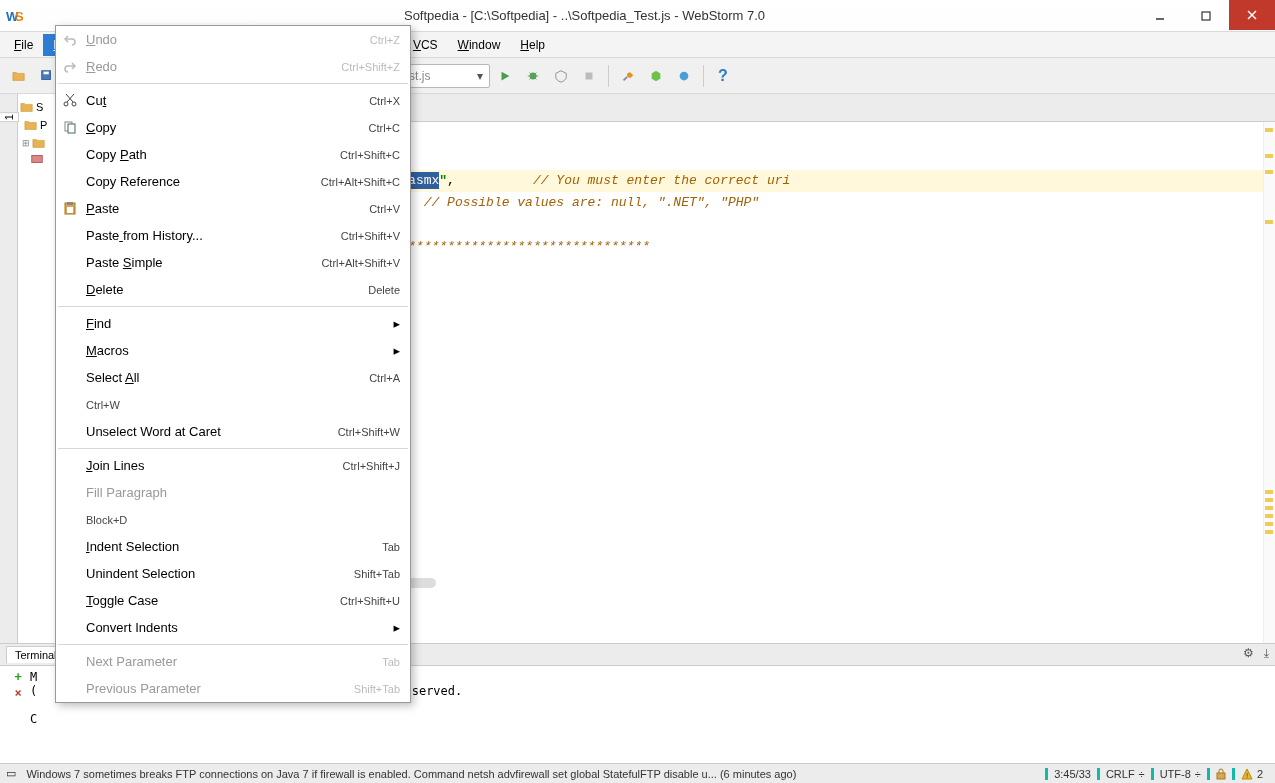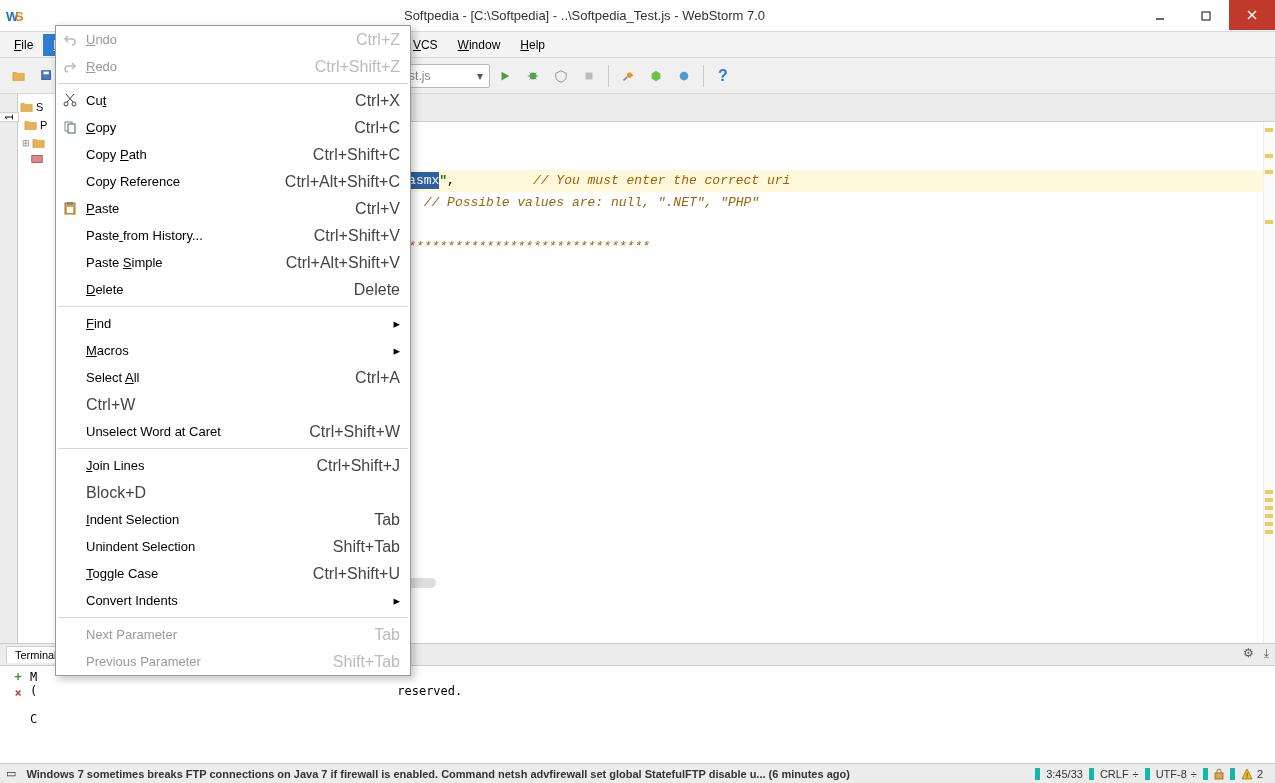--- a/index.html
+++ b/index.html
@@ -83,34 +83,34 @@
 .term-tabs { height: 22px; background: #ececec; border-bottom: 1px solid #ccc; display:flex; align-items:center; padding-left:6px; gap:6px;}
 .term-tabs .ttab { background:#fff; border:1px solid #ccc; border-bottom:none; padding:2px 8px; font-size:11px;}
 .term-tools { position:absolute; right:6px; top:2px; display:flex; gap:10px; color:#555; }
 .term-body { font-family: Consolas, monospace; font-size:12px; padding:4px 6px; height:64px; overflow:hidden; display:flex;}
 .term-left { width:24px; display:flex; flex-direction:column; gap:2px; align-items:center;}
 .statusbar {
   position: absolute; bottom: 0; left: 0; right: 0; height: 20px;
   background: #ececec; border-top: 1px solid #ccc; display: flex; align-items: center;
   padding: 0 6px; font-size: 11px; color: #333;
 }
-.statusbar .seg { padding: 0 6px; border-left: 5px solid #14b8a6; display:flex; align-items:center; gap:4px;}
-.statusbar .seg:first-of-type { border-left: none; flex:1; overflow:hidden; text-overflow:ellipsis; white-space:nowrap;font-weight:bold;}
+.statusbar .seg { padding: 0 6px; border-left: 3px solid #14b8a6; display:flex; align-items:center; gap:4px;}
+.statusbar .seg:first-of-type { border-left: none; flex:1; overflow:hidden; text-overflow:ellipsis; white-space:nowrap;}
 .dropdown-menu {
   position: absolute; top: 25px; left: 55px; width: 356px;
   background: #fff; border: 1px solid #999; box-shadow: 3px 3px 8px rgba(0,0,0,0.25);
   z-index: 100; font-size: 13px;
 }
 .dropdown-menu .row {
   display: flex; align-items: center; height: 27px; padding: 0 10px 0 30px;
   cursor: pointer; white-space: nowrap; position: relative;
 }
 .dropdown-menu .row.disabled { color: #999; cursor: default; }
 .dropdown-menu .row .label { flex: 1; }
-.dropdown-menu .row .shortcut { color: #444; font-size: 16px; }
+.dropdown-menu .row .shortcut { color: #444; font-size: 11px; }
 .dropdown-menu .row.disabled .shortcut { color: #bbb; }
 .dropdown-menu .sep { height: 1px; background: #d6d6d6; margin: 3px 2px; }
 .dropdown-menu .row .lefticon { position: absolute; left: 6px; top: 5px; width: 16px; height: 16px; }
 .dropdown-menu .row .submenu-arrow { color: #000; margin-left: 6px; }
 .fold-mark { position: absolute; left:24px; font-size:10px; color:#888; width:10px; text-align:center;}
 .small-ico { width:14px; height:14px; display:inline-block; }
 .folder-svg { fill:#e8b255; stroke:#b8860b; stroke-width:0.5; }
 </style>
 </head>
 <body>
@@ -488,20 +488,23 @@
     </div>
     <div class="row">
       <span class="label">Unselect Word at Caret</span>
       <span class="shortcut">Ctrl+Shift+W</span>
     </div>
     <div class="sep"></div>
     <div class="row">
       <span class="label"><span class="underline">J</span>oin Lines</span>
       <span class="shortcut">Ctrl+Shift+J</span>
     </div>
+    <div class="row disabled">
+      <span class="label">Fill Paragraph</span>
+    </div>
     <div class="row">
       <span class="shortcut">Block+D</span>
     </div>
     <div class="row">
       <span class="label"><span class="underline">I</span>ndent Selection</span>
       <span class="shortcut">Tab</span>
     </div>
     <div class="row">
       <span class="label">Unindent Selection</span>
       <span class="shortcut">Shift+Tab</span>

